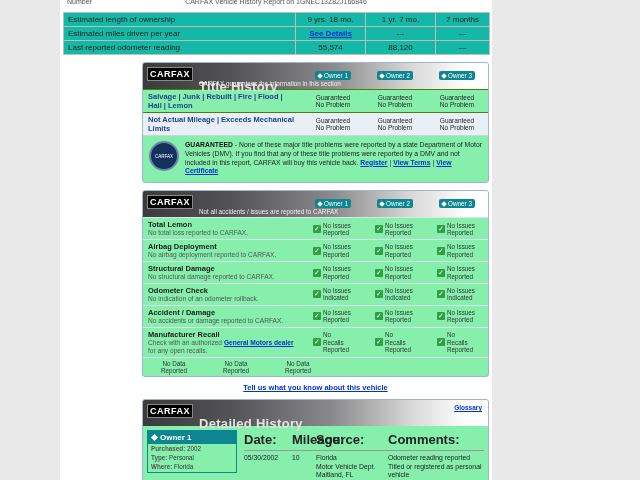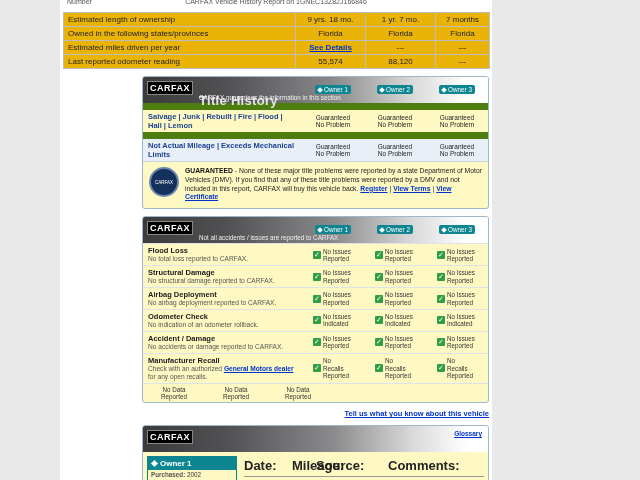--- a/index.html
+++ b/index.html
@@ -17,40 +17,40 @@
   }
   .link { color:#0033cc; text-decoration:underline; cursor:pointer;font-weight:bold; }
 
   
   .topline { position:relative; height:7px; overflow:hidden; font-size:7px; color:#555; }
   .topline .tl-left { position:absolute; left:4px; top:-2px; }
   .topline .tl-center { position:absolute; left:50%; transform:translateX(-50%); top:-2px; white-space:nowrap; }
 
   
   .own-table { width:426px; border-collapse:collapse; margin-top:5px; font-size:8px; color:#222; table-layout:fixed; }
-  .own-table td { border:1px solid #bdbdbd; height:14px; padding:1px 4px; background:#eab308; }
+  .own-table td { border:1px solid #bdbdbd; height:14px; padding:1px 4px; background:#14b8a6; }
   .own-table td.lbl { width:232px; }
   .own-table td.val { width:70px; text-align:center; }
   .own-table td.val.c3 { width:54px; }
 
   
-  .section { margin-left:79px; width:347px; border:1px solid #9db7cc; border-radius:3px; margin-top:7px; background:#fef9c3; overflow:hidden; }
+  .section { margin-left:79px; width:347px; border:1px solid #9db7cc; border-radius:3px; margin-top:7px; background:#86efac; overflow:hidden; }
   .sec-header { position:relative; height:26px;
     background:linear-gradient(90deg,#3b3b3d 0%,#525254 25%,#8a8a8c 55%,#d9d9d9 78%,#ffffff 94%); }
   .logo { position:absolute; left:4px; top:4px; width:46px; height:14px; background:#000;
     color:#fff; font-weight:bold; font-size:9px; letter-spacing:.5px; text-align:center; line-height:13px; border:1px solid #888; }
   .sec-title { position:absolute; left:56px; top:16px; font-size:13px; font-weight:bold; color:#e3e3e3; letter-spacing:.3px; white-space:nowrap;text-align:right; }
   .sec-subtitle { position:absolute; left:56px; top:17px; font-size:6.3px; color:#f0f0f0; white-space:nowrap; }
   .owner-badges { position:absolute; right:0; top:8px; display:flex; }
   .badge-col { width:62px; display:flex; justify-content:center; }
   .owner-badge { display:inline-flex; align-items:center; background:#0e8691; color:#fff; font-size:6.3px; padding:1px 3px; border-radius:2px; white-space:nowrap; }
   .badge-diamond { width:4px; height:4px; background:#fff; transform:rotate(45deg); display:inline-block; margin-right:2px; flex:none; }
 
   
-  .th-row { display:flex; align-items:center; border-top:7px solid #4d7c0f; min-height:21px; }
+  .th-row { display:flex; align-items:center; border-top:1px solid #4d7c0f; min-height:21px; }
   .th-row.alt { background:#e8eff7; }
   .th-label { flex:1; padding:2px 5px; font-size:7.5px; font-weight:bold; color:#1b4193; line-height:1.2; }
   .col3 { width:62px; text-align:center; font-size:6.5px; color:#222; line-height:1.15; }
   .col3 .wrapcap { display:inline-block; width:44px; }
 
   
   .guarantee { display:flex; gap:6px; border-top:1px solid #c9d6e2; padding:5px 6px 6px; align-items:flex-start; }
   .seal { width:30px; height:30px; border-radius:50%; background:#14315e; border:2px solid #6c86ad;
     color:#fff; font-size:4.5px; display:flex; align-items:center; justify-content:center; text-align:center; flex:none; }
   .g-text { font-size:6.8px; color:#222; line-height:1.3; }
@@ -62,21 +62,21 @@
   .ah-left { flex:1; padding:0 5px; }
   .ah-label { font-size:7.5px; font-weight:bold; color:#1b1b1b; line-height:1.2; }
   .ah-desc { font-size:6.6px; color:#555; line-height:1.2; }
   .ah-val { width:62px; display:flex; align-items:center; justify-content:center; gap:2px; }
   .check { width:8px; height:8px; background:#2f9e44; border-radius:1px; flex:none; }
   .check::after { content:"\2713"; display:block; color:#fff; font-size:7px; line-height:8px; text-align:center; }
   .vtext { display:inline-block; width:30px; font-size:6.3px; line-height:1.15; color:#333; }
   .ah-val.nocheck .vtext { text-align:center; }
 
   
-  .tell-us { margin:6px 0 0 79px; width:347px; text-align:right; font-size:7.5px; }
+  .tell-us { margin:6px 0 0 79px; width:347px; text-align:center; font-size:7.5px; }
 
   
   .glossary { position:absolute; right:6px; top:4px; font-size:6.5px; }
   .dh-body { display:flex; padding:4px; align-items:flex-start; }
   .owner-panel { width:90px; border:1px solid #0e8691; flex:none; }
   .owner-panel-header { background:#0e8691; color:#fff; font-weight:bold; font-size:8px; padding:2px 4px; display:flex; align-items:center; gap:3px; }
   .op-icon { width:5px; height:5px; background:#fff; transform:rotate(45deg); display:inline-block; flex:none; }
   .owner-field { font-size:6.3px; color:#333; padding:1px 3px 0; line-height:1.3; }
   .owner-field b { color:#555; }
 
@@ -98,26 +98,20 @@
     <span class="tl-center">CARFAX Vehicle History Report on 1GNEC13Z82J166846</span>
   </div>
 
   <table class="own-table">
     <tbody>
         <tr>
       <td class="lbl">Estimated length of ownership</td>
       <td class="val">9 yrs. 18 mo.</td>
       <td class="val">1 yr. 7 mo.</td>
       <td class="val c3">7 months</td>
-    </tr>
-    <tr>
-      <td class="lbl">Owned in the following states/provinces</td>
-      <td class="val">Florida</td>
-      <td class="val">Florida</td>
-      <td class="val c3">Florida</td>
     </tr>
     <tr>
       <td class="lbl">Estimated miles driven per year</td>
       <td class="val"><span class="link">See Details</span></td>
       <td class="val">---</td>
       <td class="val c3">---</td>
     </tr>
     <tr>
       <td class="lbl">Last reported odometer reading</td>
       <td class="val">55,574</td>
@@ -198,60 +192,60 @@
             <span class="owner-badge">
               <span class="badge-diamond"></span>
               <span>Owner 3</span>
             </span>
           </div>
       </div>
     </div>
 
     <div class="ah-row">
       <div class="ah-left">
-        <div class="ah-label">Flood Loss</div>
+        <div class="ah-label">Total Lemon</div>
         <div class="ah-desc">No total loss reported to CARFAX.</div>
+      </div>
+      <div class="ah-val">
+          <span class="check"></span>
+          <span class="vtext">No Issues Reported</span>
+        </div>
+      <div class="ah-val">
+          <span class="check"></span>
+          <span class="vtext">No Issues Reported</span>
+        </div>
+      <div class="ah-val">
+          <span class="check"></span>
+          <span class="vtext">No Issues Reported</span>
+        </div>
+    </div>
+
+    <div class="ah-row">
+      <div class="ah-left">
+        <div class="ah-label">Airbag Deployment</div>
+        <div class="ah-desc">No airbag deployment reported to CARFAX.</div>
       </div>
       <div class="ah-val">
           <span class="check"></span>
           <span class="vtext">No Issues Reported</span>
         </div>
       <div class="ah-val">
           <span class="check"></span>
           <span class="vtext">No Issues Reported</span>
         </div>
       <div class="ah-val">
           <span class="check"></span>
           <span class="vtext">No Issues Reported</span>
         </div>
     </div>
 
     <div class="ah-row">
       <div class="ah-left">
         <div class="ah-label">Structural Damage</div>
         <div class="ah-desc">No structural damage reported to CARFAX.</div>
-      </div>
-      <div class="ah-val">
-          <span class="check"></span>
-          <span class="vtext">No Issues Reported</span>
-        </div>
-      <div class="ah-val">
-          <span class="check"></span>
-          <span class="vtext">No Issues Reported</span>
-        </div>
-      <div class="ah-val">
-          <span class="check"></span>
-          <span class="vtext">No Issues Reported</span>
-        </div>
-    </div>
-
-    <div class="ah-row">
-      <div class="ah-left">
-        <div class="ah-label">Airbag Deployment</div>
-        <div class="ah-desc">No airbag deployment reported to CARFAX.</div>
       </div>
       <div class="ah-val">
           <span class="check"></span>
           <span class="vtext">No Issues Reported</span>
         </div>
       <div class="ah-val">
           <span class="check"></span>
           <span class="vtext">No Issues Reported</span>
         </div>
       <div class="ah-val">
@@ -330,20 +324,21 @@
     </div>
   </div>
 
   <div class="tell-us">
     <span class="link">Tell us what you know about this vehicle</span>
   </div>
 
   <div class="section">
     <div class="sec-header">
       <div class="logo">CARFAX</div>
+      <div class="sec-title">Detailed History</div>
       <span class="link glossary">Glossary</span>
     </div>
 
     <div class="dh-body">
       <div class="owner-panel">
         <div class="owner-panel-header">
             <span class="op-icon"></span>
             <span>Owner 1</span>
           </div>
         <div class="owner-field"><b>Purchased:</b> <span>2002</span></div>

